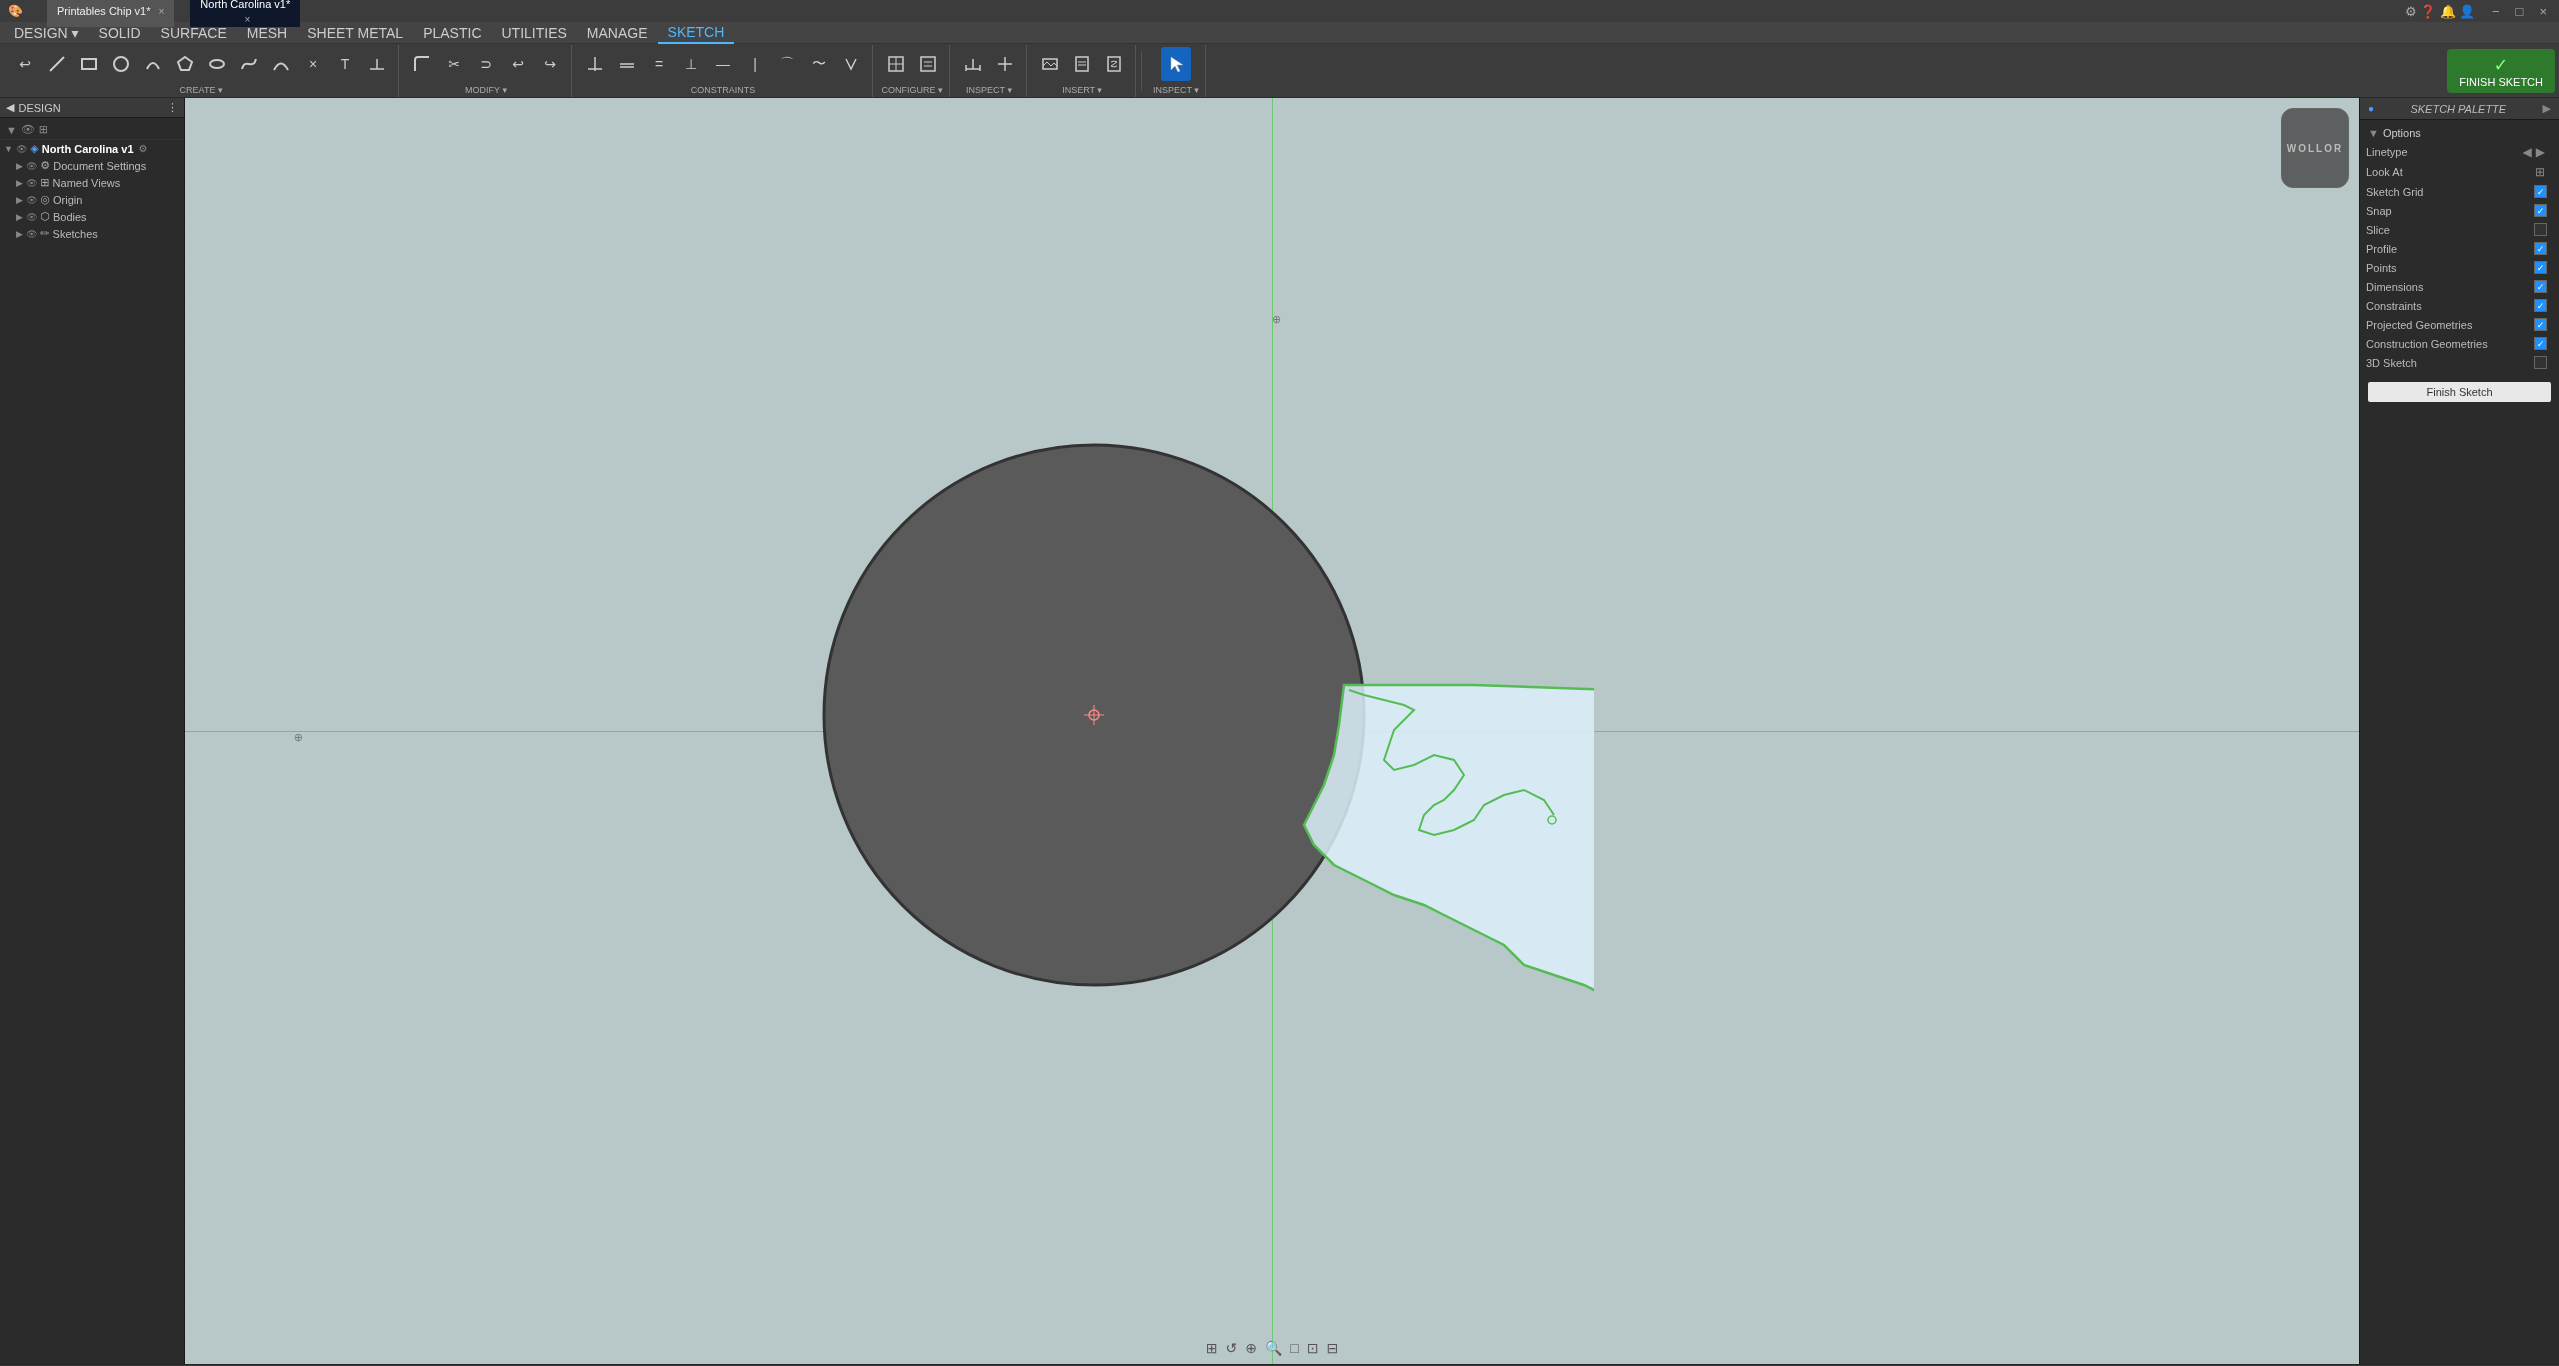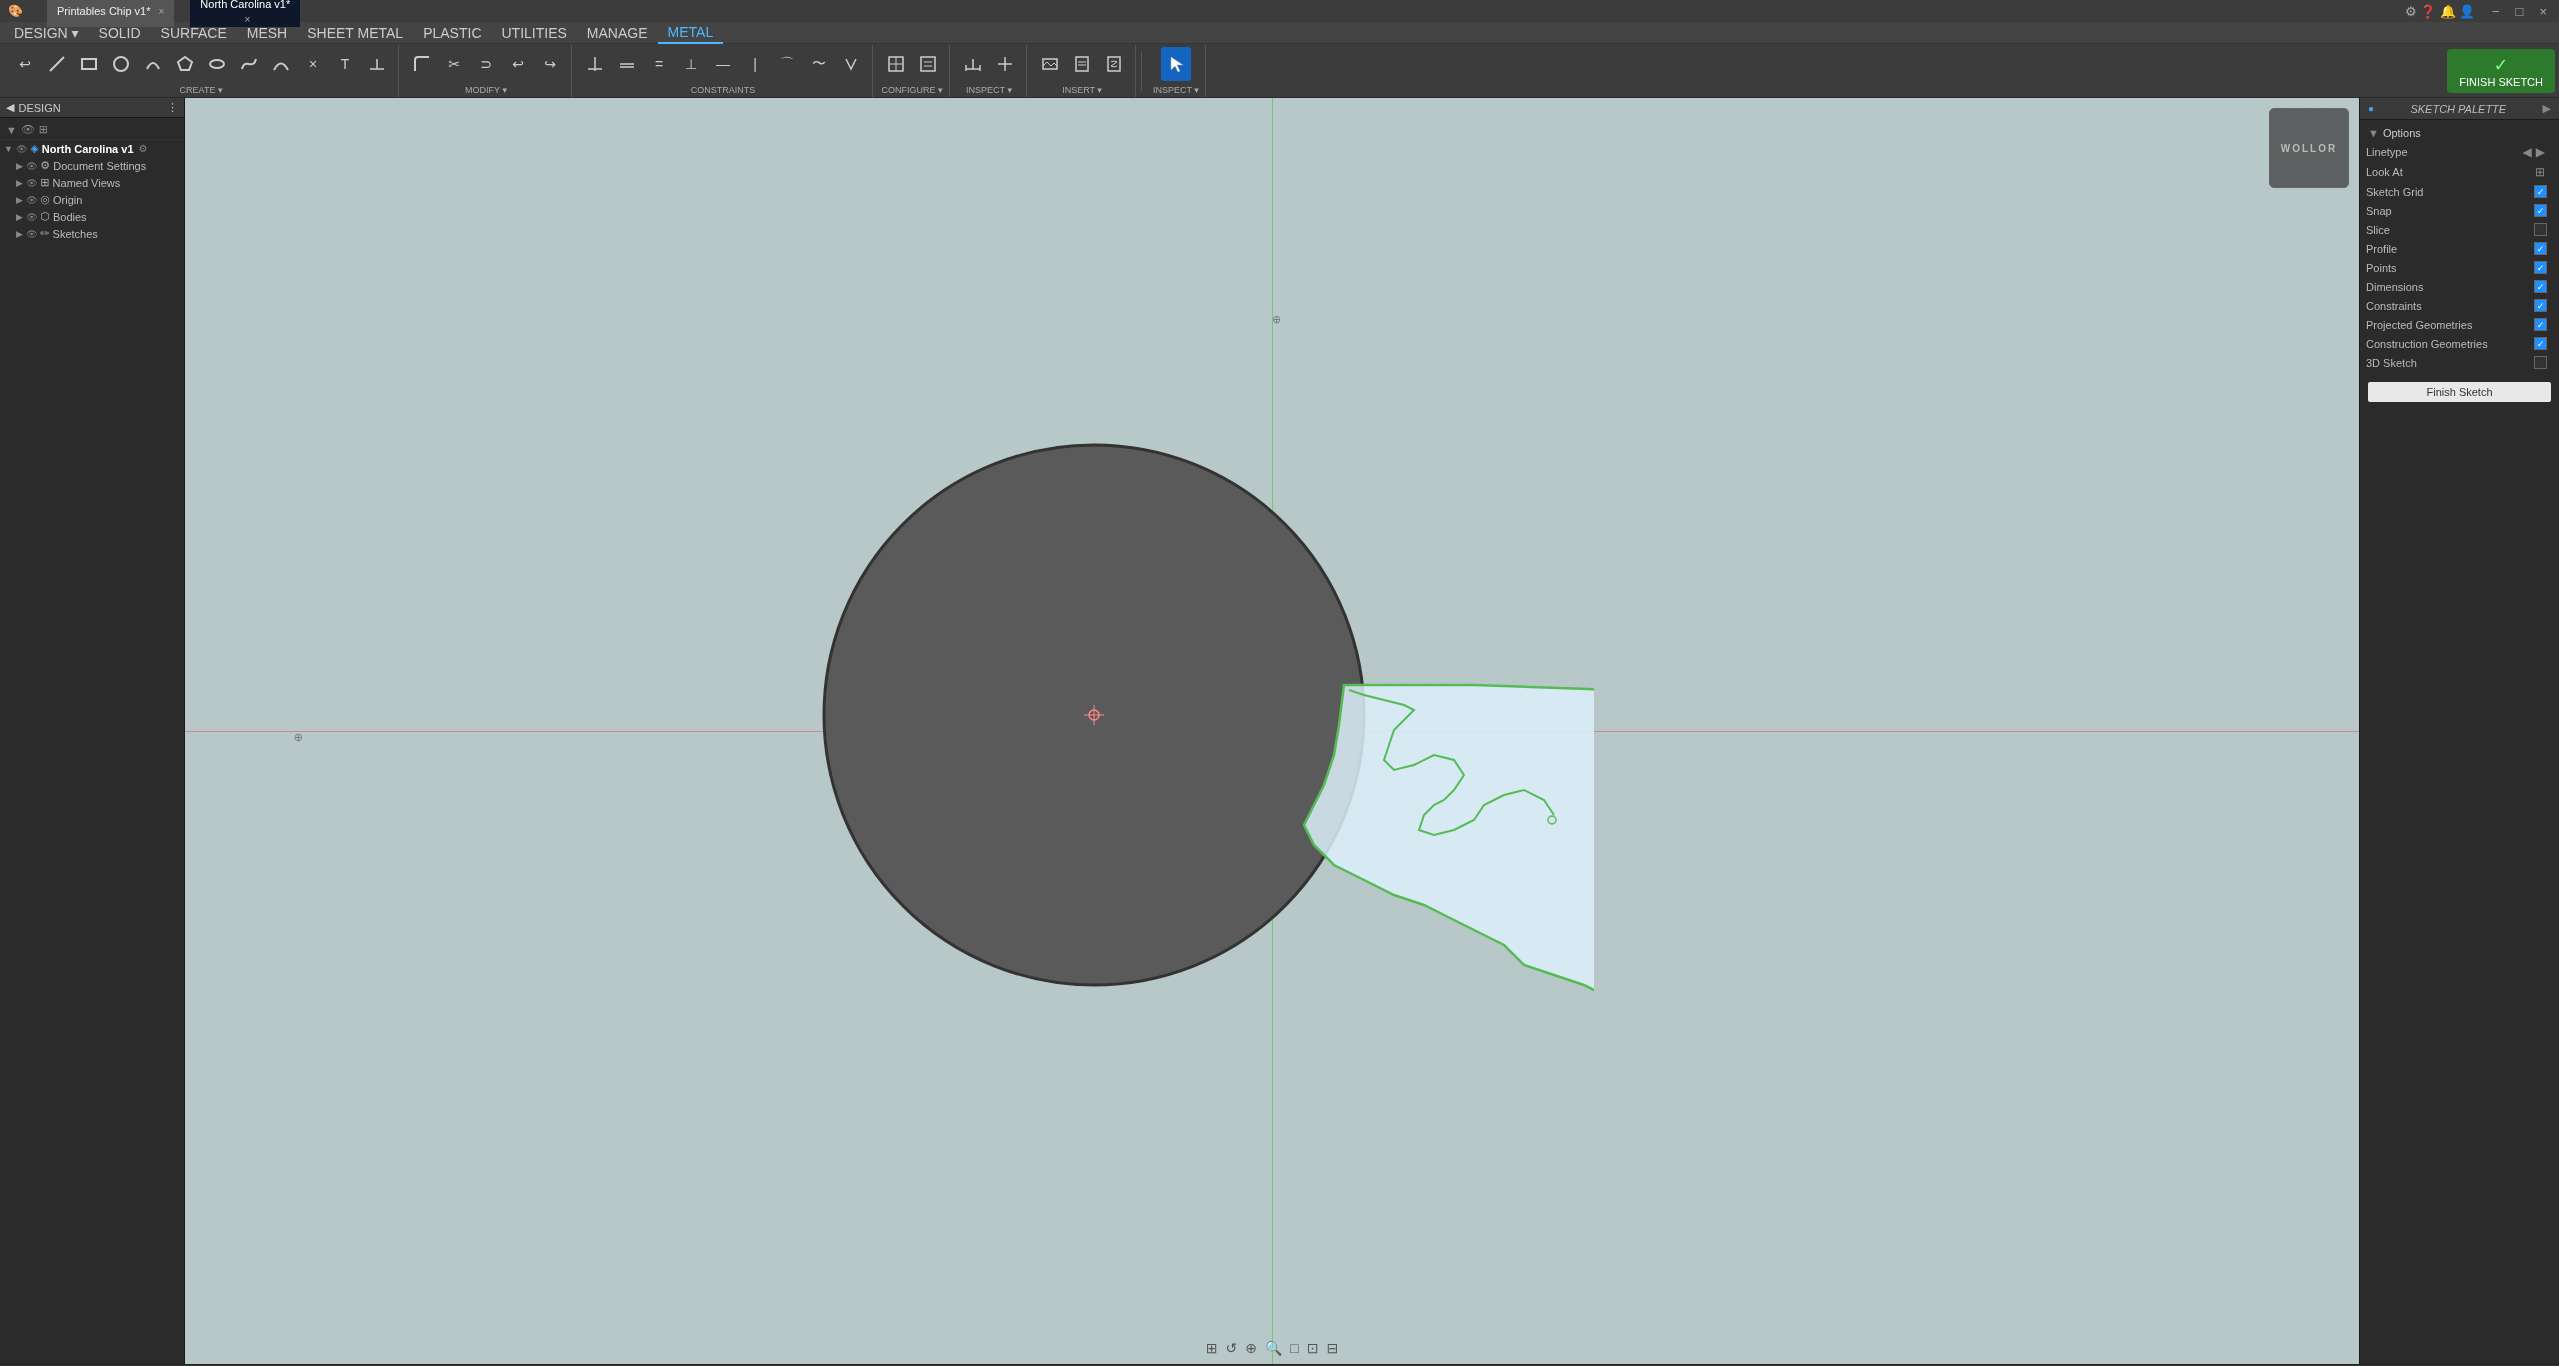--- a/index.html
+++ b/index.html
@@ -140,21 +140,21 @@
 
 <div class="menu-bar">
   <div class="menu-item">DESIGN ▾</div>
   <div class="menu-item">SOLID</div>
   <div class="menu-item">SURFACE</div>
   <div class="menu-item">MESH</div>
   <div class="menu-item">SHEET METAL</div>
   <div class="menu-item">PLASTIC</div>
   <div class="menu-item">UTILITIES</div>
   <div class="menu-item">MANAGE</div>
-  <div class="menu-item active-tab">METAL</div>
+  <div class="menu-item active-tab">SKETCH</div>
 </div>
 
 <div class="toolbar">
 
   <div class="toolbar-group">
     <div class="toolbar-group-icons">
       <div class="toolbar-btn" title="Undo">↩</div>
       <div class="toolbar-btn" title="Line">
         <svg width="18" height="18" viewBox="0 0 18 18">
             <line x1="2" y1="16" x2="16" y2="2" stroke="#ccc" stroke-width="2"></line>
@@ -488,21 +488,21 @@
           L 530 155
           L 550 165
           L 560 180
         " fill="none" stroke="#55bb55" stroke-width="2"></path>
 
         <circle cx="558" cy="185" r="4" fill="none" stroke="#55bb55" stroke-width="1.5"></circle>
       </g>
     </svg>
 
     <div style="position:absolute;top:10px;right:10px;">
-      <div style="width:80px;height:80px;background:rgba(70,70,70,0.8);border:1px solid #666;border-radius:5px;display:flex;align-items:center;justify-content:center;color:#bbb;font-size:10px;font-weight:bold;letter-spacing:2px;">
+      <div style="width:68px;height:80px;background:rgba(70,70,70,0.8);border:1px solid #666;border-radius:12px;display:flex;align-items:center;justify-content:center;color:#bbb;font-size:10px;font-weight:bold;letter-spacing:2px;">
         WOLLOR
       </div>
     </div>
 
     <div style="position:absolute;bottom:8px;left:50%;transform:translateX(-50%);display:flex;gap:8px;align-items:center;">
       <span style="color:#555;font-size:14px;cursor:pointer;">⊞</span>
       <span style="color:#555;font-size:14px;cursor:pointer;">↺</span>
       <span style="color:#555;font-size:14px;cursor:pointer;">⊕</span>
       <span style="color:#555;font-size:14px;cursor:pointer;">🔍</span>
       <span style="color:#555;font-size:14px;cursor:pointer;">□</span>

